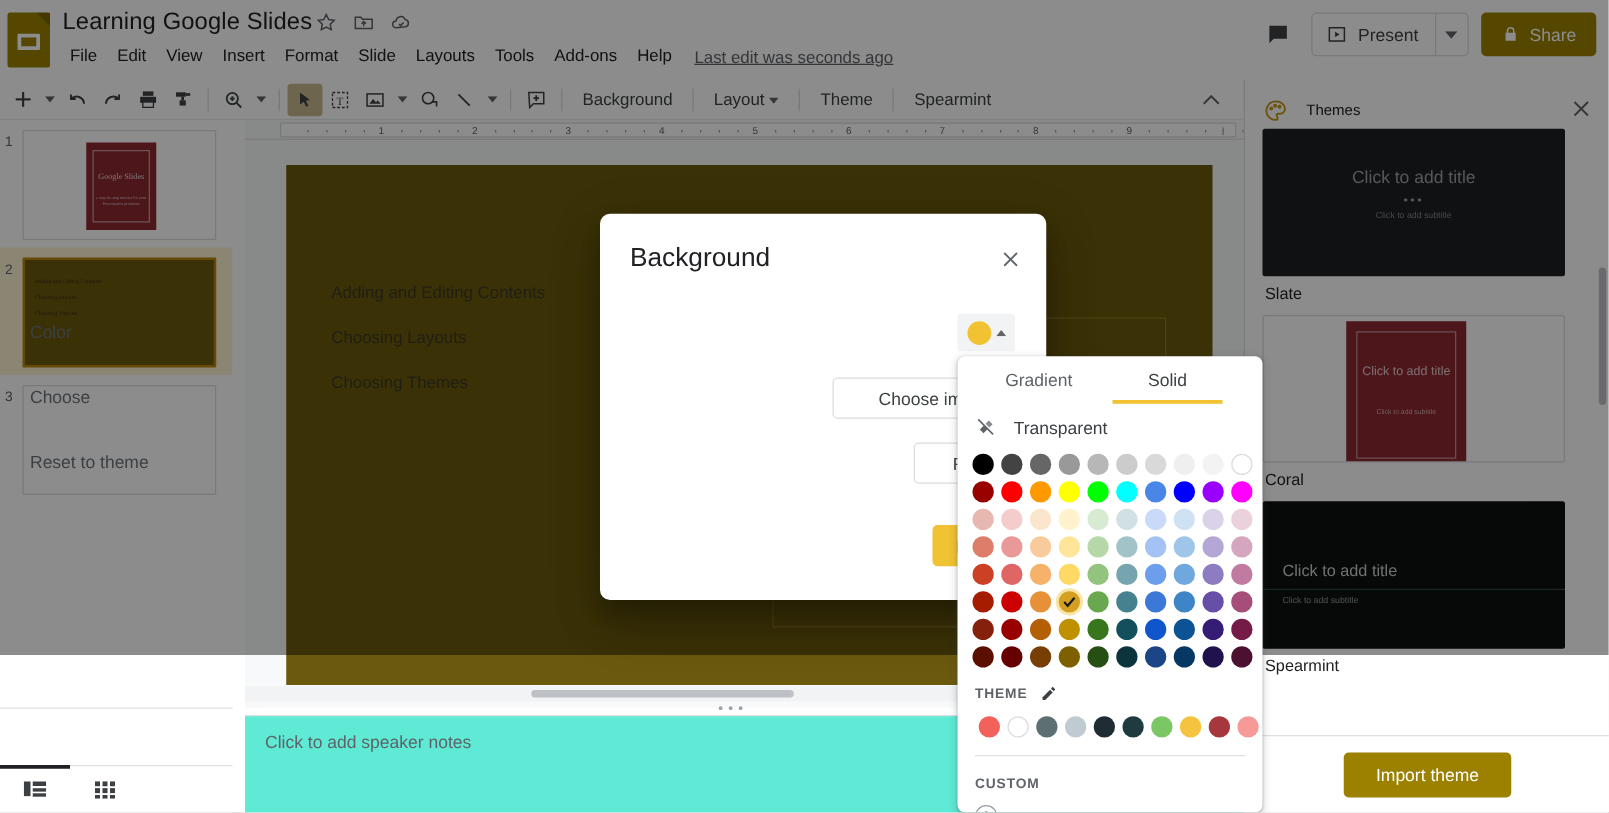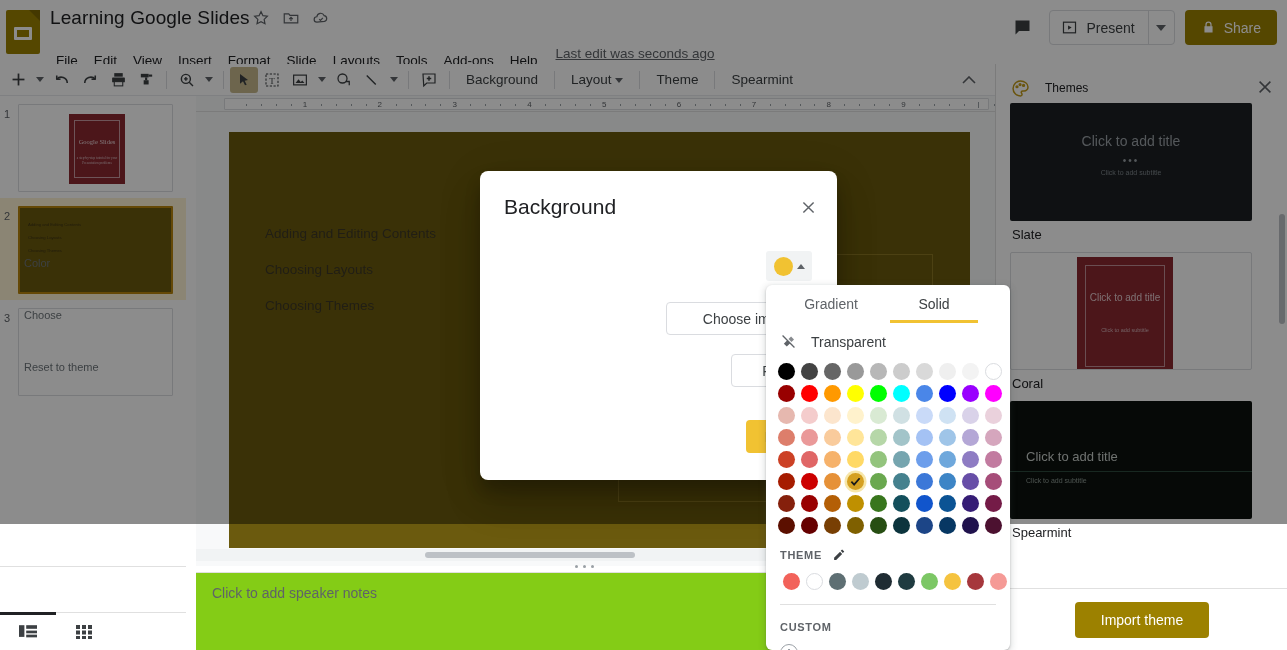--- a/index.html
+++ b/index.html
@@ -40,21 +40,21 @@
   }
   .doc-title {
     position:absolute; left:50px; top:6px;
     font-size:19px; color:#202124; letter-spacing:0.1px; line-height:24px;
   }
   .title-icons { position:absolute; left:252px; top:9px; display:flex; gap:12px; align-items:center;}
   .ticon { width:18px; height:18px; color:#5f6368; display:block; }
   .menubar { position:absolute; left:48px; top:33px; display:flex; align-items:center; gap:0px;}
   .menu-item {
     font-size:13.5px; color:#202124; padding:3px 8px; border-radius:3px; cursor:pointer;
-    line-height:18px; white-space:nowrap;margin-top:16px;
+    line-height:18px; white-space:nowrap;
   }
   .last-edit {
     font-size:13.5px; color:#5f6368; margin-left:10px; text-decoration:underline; cursor:pointer;
     white-space:nowrap;
   }
   .topright { position:absolute; right:10px; top:10px; display:flex; align-items:center; gap:10px;}
   .comment-btn { width:34px; height:34px; display:flex; align-items:center; justify-content:center; border-radius:50%; cursor:pointer;}
   .present-group {
     display:flex; align-items:stretch; border:1px solid #dadce0; border-radius:4px; height:35px;
     overflow:hidden; background:#fff;
@@ -178,21 +178,21 @@
   .hscroll-thumb {
     position:absolute; left:425px; top:552px; width:210px; height:6px;
     background:#bdc1c6; border-radius:3px;
   }
   .grip-dots { position:absolute; left:575px; top:565px; display:flex; gap:5px;}
   .grip-dots i { width:3px; height:3px; background:#9aa0a6; border-radius:50%; display:block;}
 
   
   .notes {
     position:absolute; left:196px; top:572px; width:799px; height:78px;
-    background:#84cc16; border-top:1px solid #e0e0e0;
+    background:#5eead4; border-top:1px solid #e0e0e0;
   }
   .notes-text { position:absolute; left:16px; top:12px; font-size:14px; color:#5f6368;}
 
   
   .viewbar {
     position:absolute; left:0; top:612px; width:186px; height:38px;
     background:#fff; border-top:1px solid #e0e0e0; display:flex; align-items:center;
   }
   .viewbar-active-bar { position:absolute; left:0; top:-1px; width:56px; height:3px; background:#202124; }
   .vb-btn { width:56px; height:38px; display:flex; align-items:center; justify-content:center; cursor:pointer;}
@@ -248,21 +248,21 @@
 
   
   .modal {
     position:absolute; left:480px; top:171px; width:357px; height:309px;
     background:#fff; border-radius:8px;
     box-shadow:0 11px 15px rgba(0,0,0,.2), 0 9px 46px rgba(0,0,0,.12), 0 24px 38px rgba(0,0,0,.14);
     z-index:1000;
   }
   .modal-title { position:absolute; left:24px; top:24px; font-size:21px; color:#202124; }
   .modal-close { position:absolute; right:20px; top:28px; cursor:pointer; }
-  .m-row { position:absolute; left:24px; font-size:11px; color:#3c4043; }
+  .m-row { position:absolute; left:24px; font-size:14px; color:#3c4043; }
   .m-color-label { top:257px; }
   .m-image-label { top:309px; }
   .m-reset-label { top:361px; }
   .color-swatch-btn {
     position:absolute; left:766px; top:251px; width:46px; height:30px;
     background:#f1f3f4; border-radius:3px; display:flex; align-items:center;
     justify-content:center; gap:4px; cursor:pointer; z-index:1001;
   }
   .color-dot { width:19px; height:19px; border-radius:50%; background:#f1c232; }
   .choose-image-btn {

